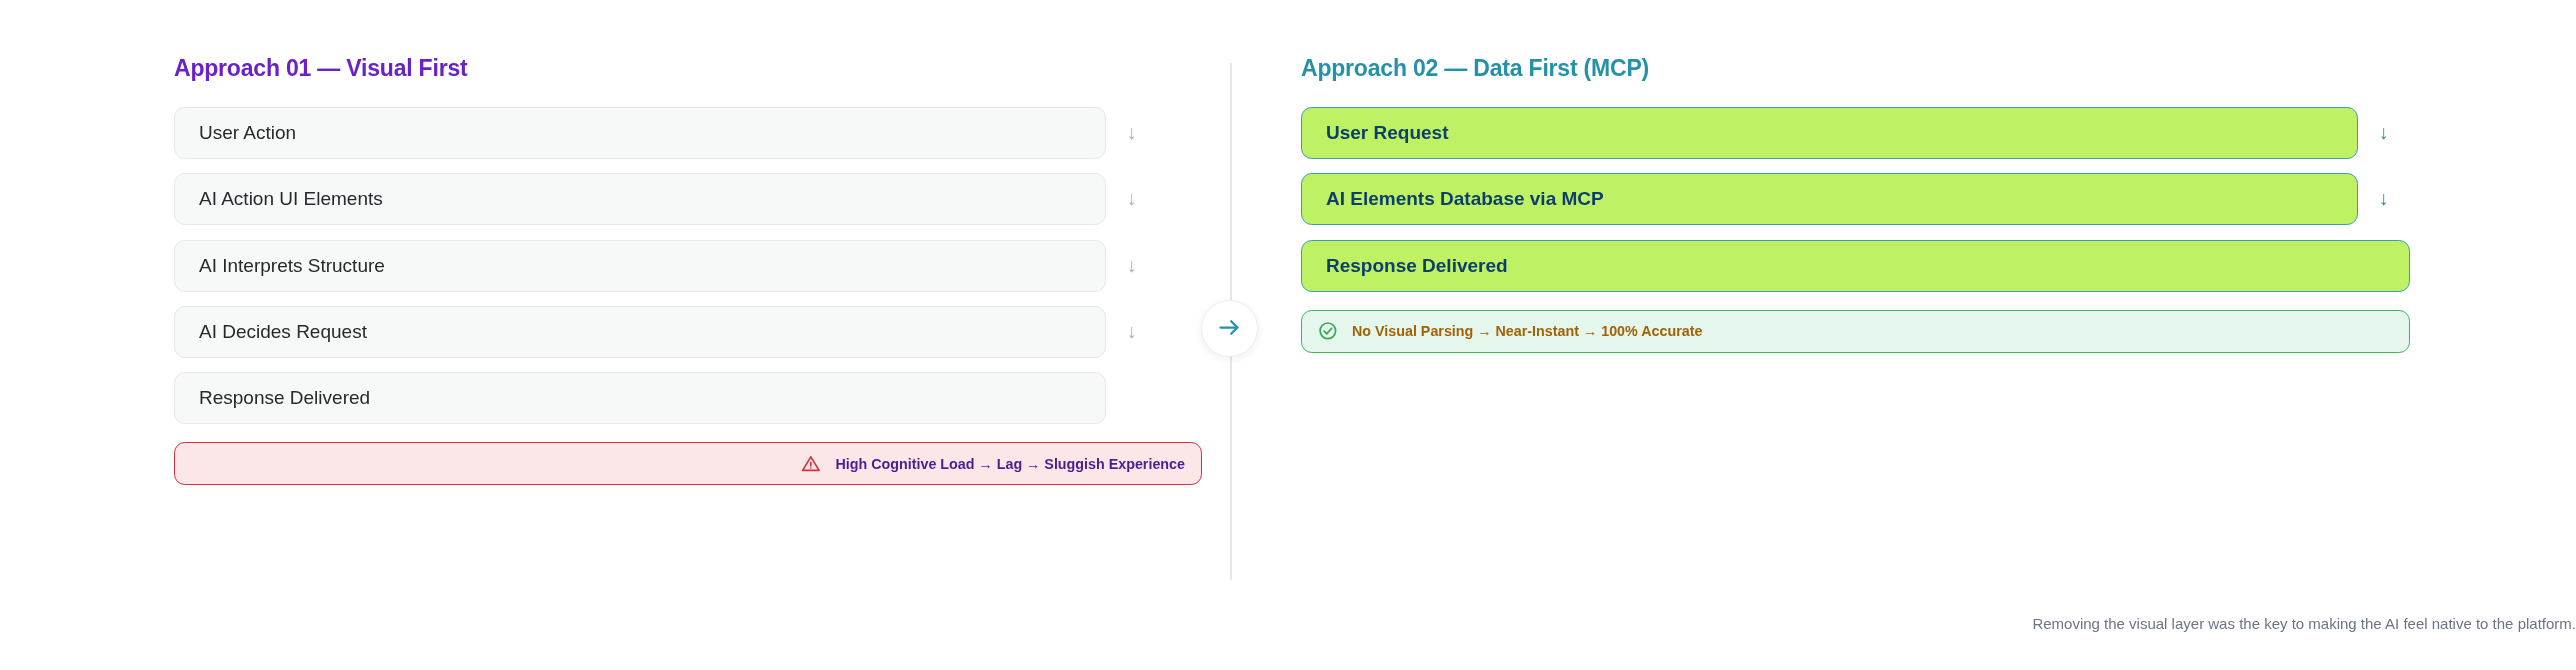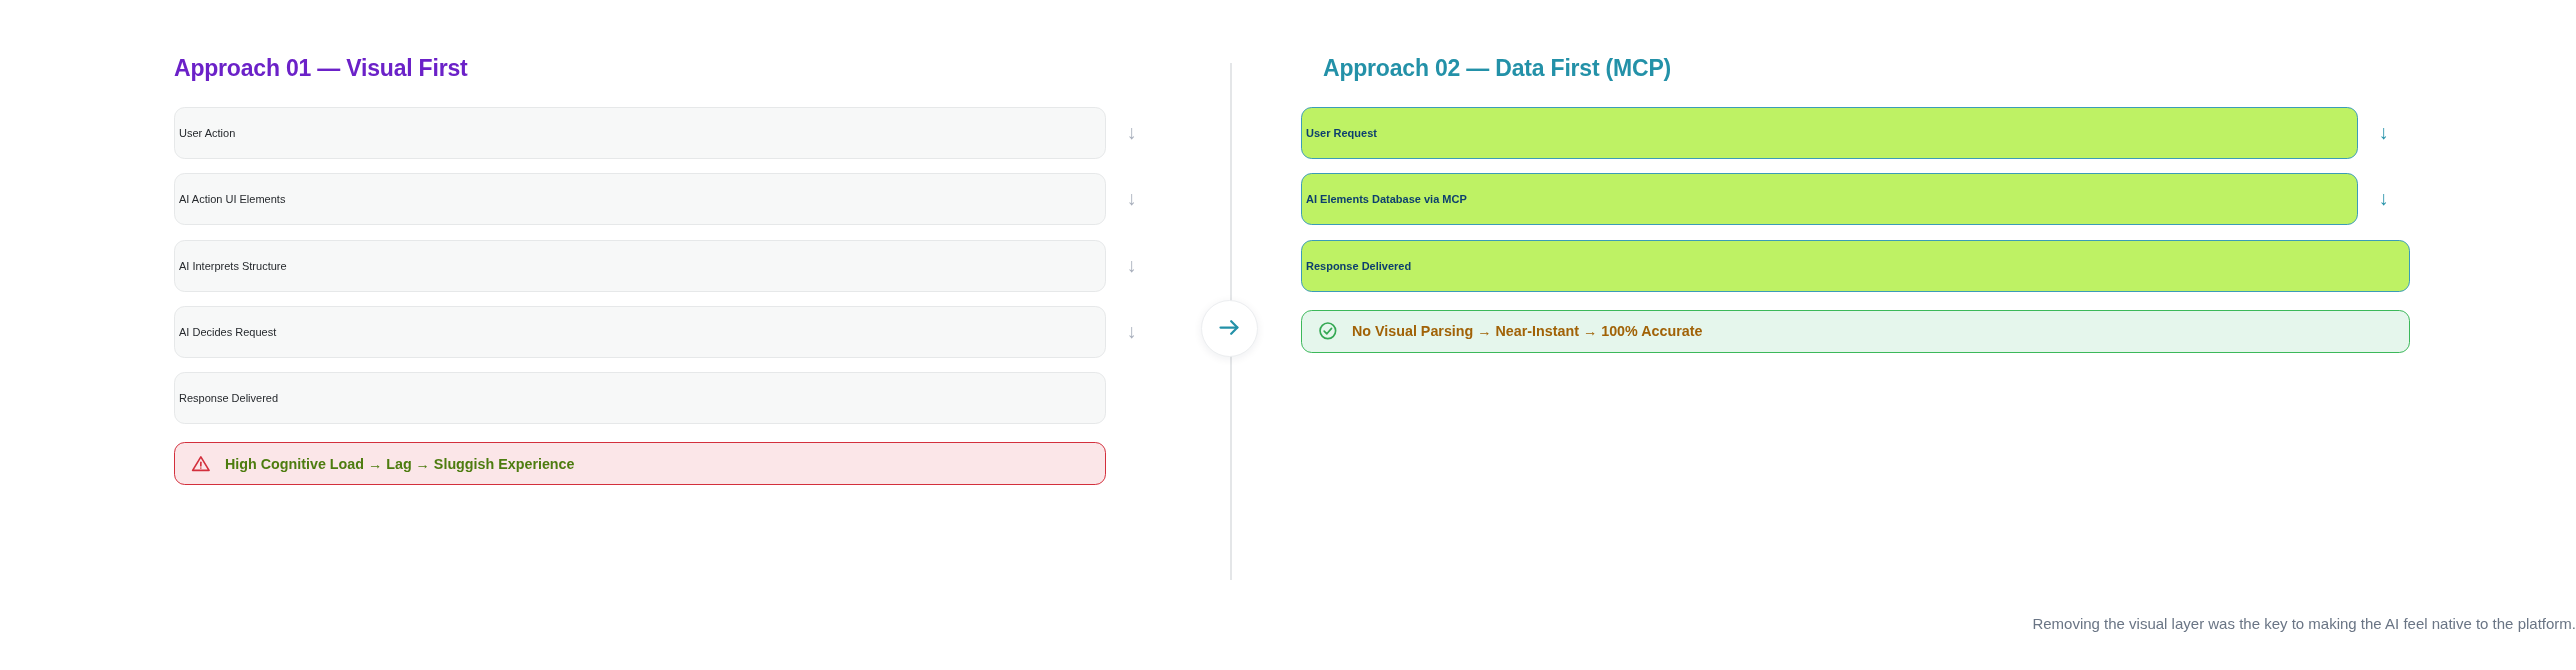--- a/index.html
+++ b/index.html
@@ -27,35 +27,35 @@
   .column-right { left: 1301px; width: 1109px; }
 
   .col-title {
     font-size: 23px;
     font-weight: bold;
     letter-spacing: -0.2px;
     margin-bottom: 25px;
     white-space: nowrap;
   }
   .col-title.left  { color: #6b21c8; }
-  .col-title.right { color: #2391a8; margin-left: 22px; }
+  .col-title.right { color: #2391a8; }
 
   
   .step-row {
     display: flex;
     align-items: center;
     margin-bottom: 14.3px;
   }
   .step-box {
     border-radius: 10.7px;
     display: flex;
     align-items: center;
-    padding: 0 4px;
+    padding: 0 24px;
     height: 52px;
-    font-size: 11px;
+    font-size: 19px;
   }
 
   
   .step-box.plain {
     flex: 1 1 auto;
     background: #f7f8f8;
     border: 0.9px solid #e6e8e9;
     color: #26292d;
     font-weight: normal;
   }
@@ -88,22 +88,23 @@
     border-radius: 10.7px;
     height: 43px;
     padding: 0 16px;
     font-size: 14.3px;
     font-weight: bold;
     margin-top: 18px;
   }
   .banner.warn {
     background: #fbe6e8;
     border: 1.3px solid #d32f3c;
-    color: #4d7c0f;
-    width: 932px;
+    color: #4c1d95;
+    width: 1028px;
+    justify-content: flex-end;
   }
   .banner.ok {
     background: #e5f6ec;
     border: 1.3px solid #3cb85a;
     color: #a16207;
     width: 1109px;
   }
   .banner .bicon { flex: 0 0 auto; display: flex; align-items: center; }
 
   

